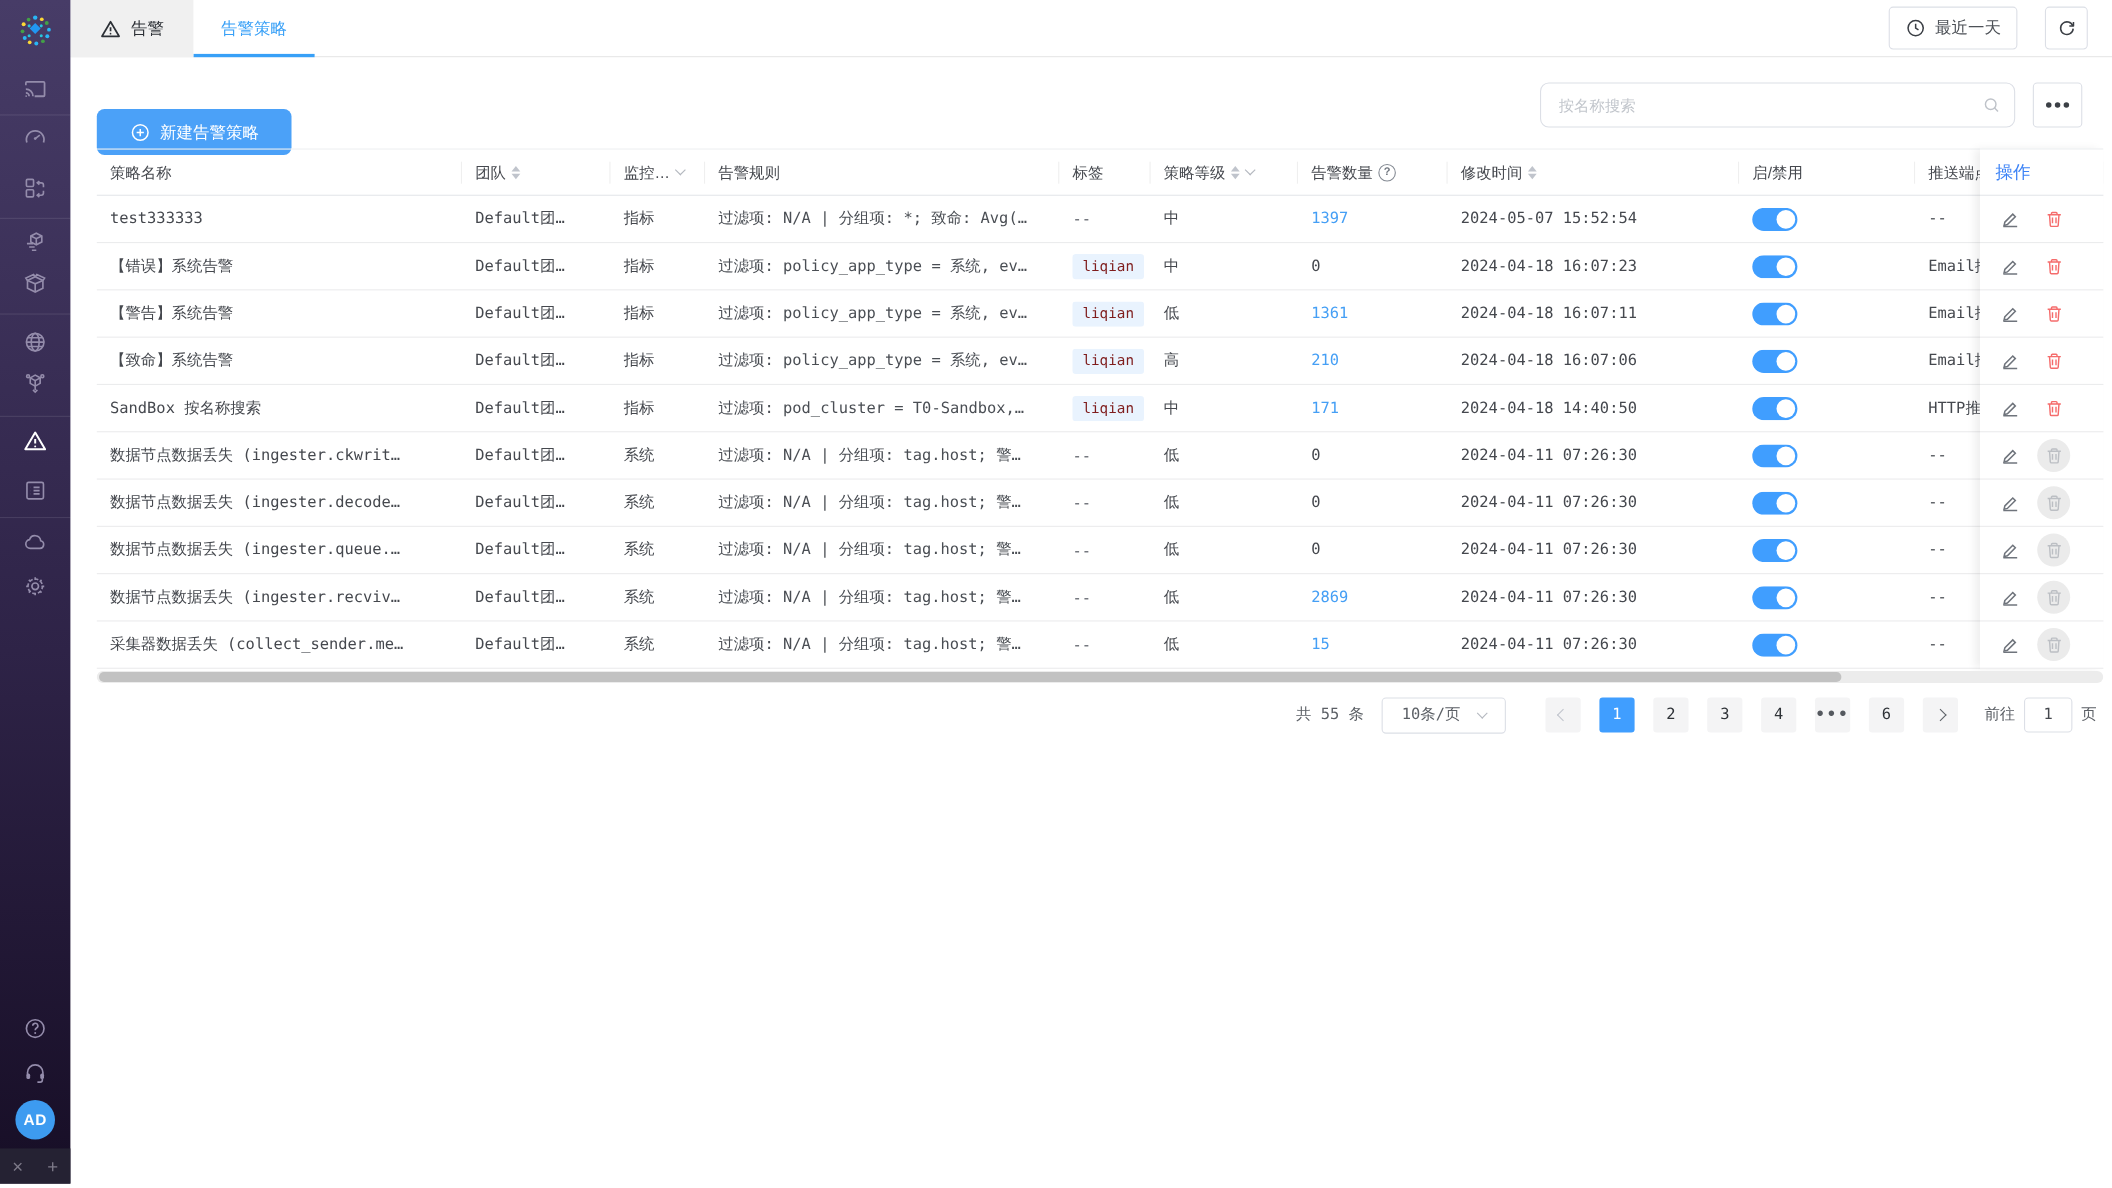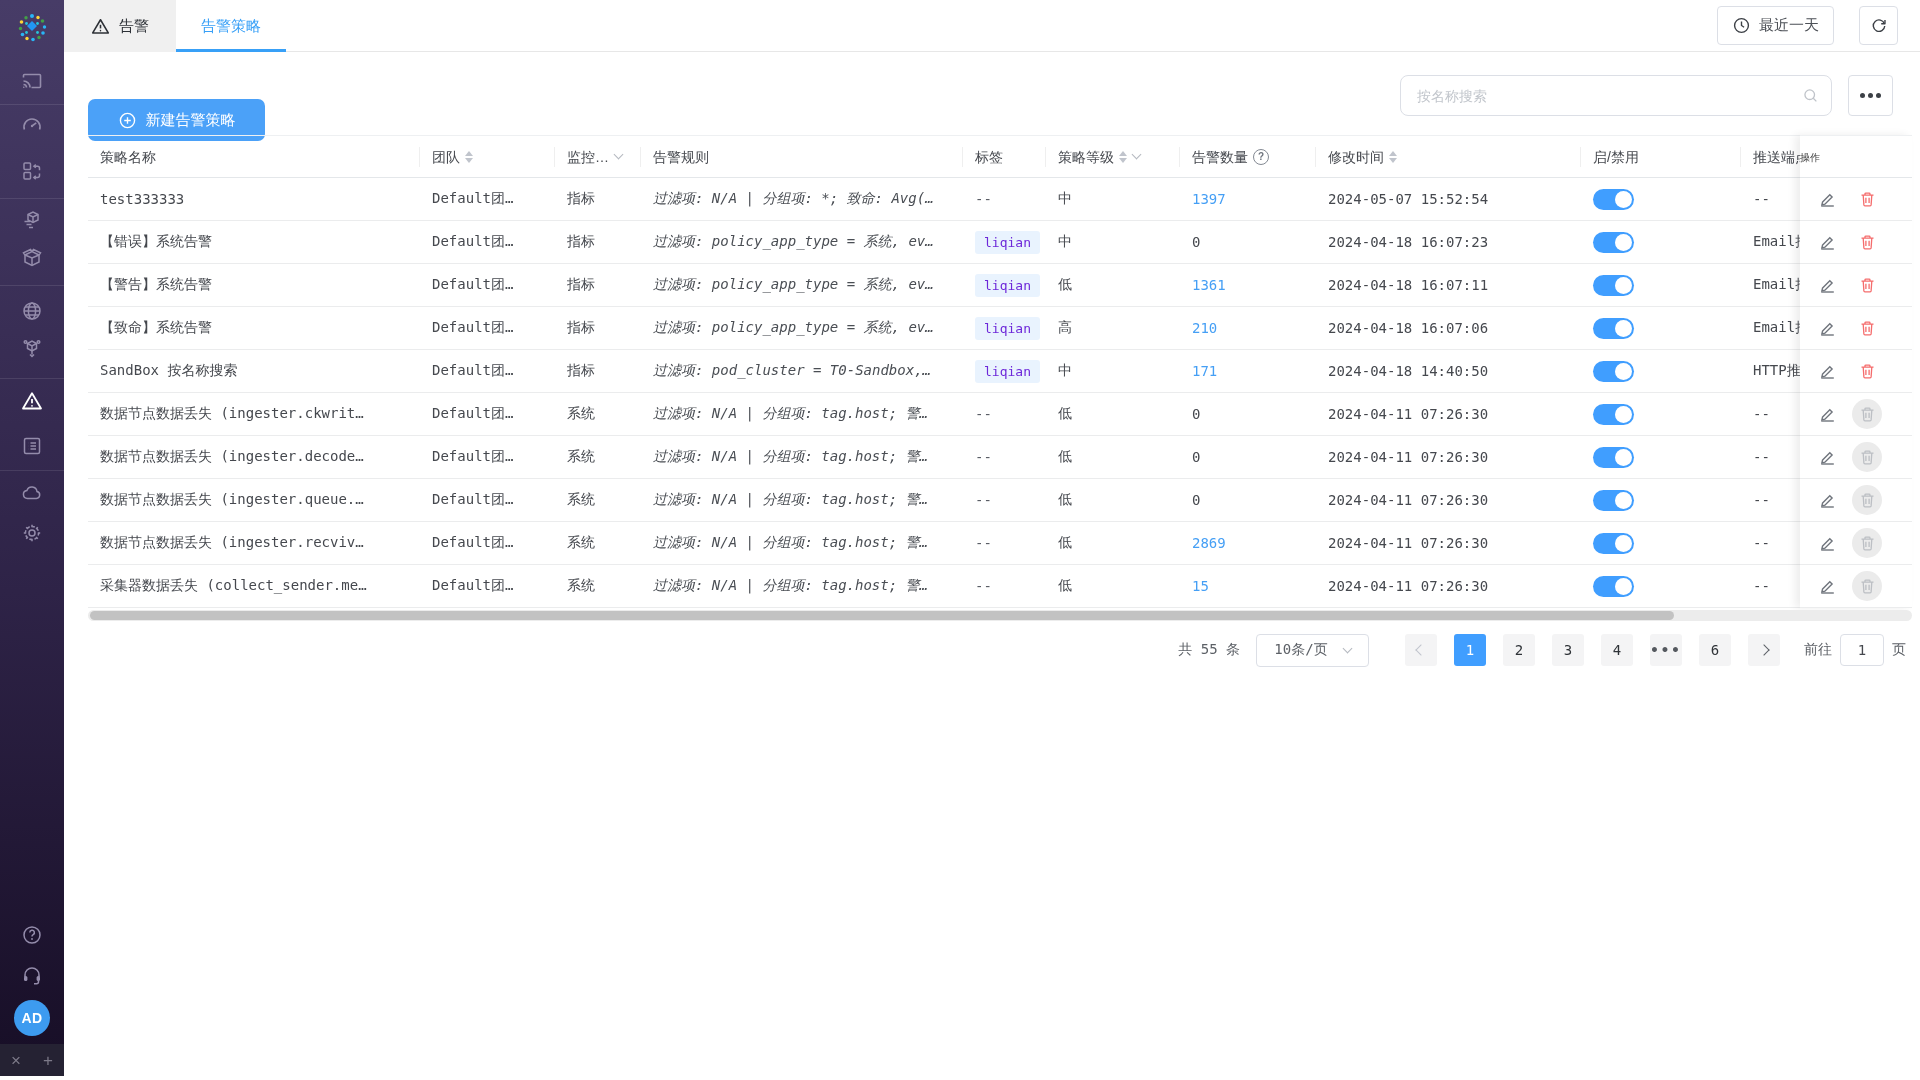--- a/index.html
+++ b/index.html
@@ -60,43 +60,43 @@
   .table { position:absolute; left:88px; top:135px; width:1824px; }
   .tr { display:flex; height:43px; border-bottom:1px solid #ebeced; align-items:center; }
   .thead { border-top:1px solid #eef0f2; border-bottom:1px solid #e4e7ea; color:#7e8694; font-size:14px; }
   .thead .td { border-right:1px solid #efefef; height:20px; line-height:20px; display:flex; align-items:center; }
   .thead .td:last-child,.thead .c-name { border-right:1px solid #efefef; }
   .td { padding-left:12px; font-size:14px; color:#45484e; white-space:nowrap; overflow:hidden; }
   .c-name{width:332px;} .c-team{width:135px;} .c-type{width:86px;} .c-rule{width:322px;}
   .c-tag{width:83px;} .c-level{width:134px;} .c-count{width:136px;} .c-time{width:265px;}
   .c-toggle{width:160px;} .c-endpoint{flex:1;}
   .cell-mono { font-family:"DejaVu Sans Mono",monospace; }
-  .rule { color:#4a4e54;font-style:italic; }
+  .rule { color:#4a4e54; }
   .link { color:#459ff5; text-decoration:none; cursor:pointer; }
   .pill { display:inline-block; height:23px; line-height:23px; padding:0 9px; background:#e9f3fe;
-    border-radius:3px; color:#6d28d9; font-size:13px; font-family:"DejaVu Sans Mono",monospace; }
+    border-radius:3px; color:#7f1d1d; font-size:13px; font-family:"DejaVu Sans Mono",monospace; }
   .dash { color:#5a5e66; font-family:"DejaVu Sans Mono",monospace; }
   .switch { display:inline-block; width:41px; height:21px; border-radius:11px; background:#409eff;
     position:relative; cursor:pointer; vertical-align:middle; }
   .switch::after { content:""; position:absolute; right:2px; top:2px; width:17px; height:17px;
     border-radius:50%; background:#fff; }
 
   .sort { display:inline-flex; flex-direction:column; margin-left:5px; }
   .sort i { width:0; height:0; border-left:4px solid transparent; border-right:4px solid transparent; }
   .sort .up { border-bottom:5px solid #c0c4cc; margin-bottom:2px; }
   .sort .down { border-top:5px solid #c0c4cc; }
   .chev { display:inline-block; width:7px; height:7px; border-right:1.5px solid #b4b8bf;
     border-bottom:1.5px solid #b4b8bf; transform:rotate(45deg); margin-left:6px; margin-bottom:4px; }
   .qmark { display:inline-block; width:16px; height:16px; line-height:14px; text-align:center;
     border:1.5px solid #848a93; border-radius:50%; font-size:10px; color:#6e747d; margin-left:5px; font-weight:bold; }
 
   
   .opscol { position:absolute; right:0; top:0; width:112px; background:#fff;
     box-shadow:-5px 0 8px rgba(0,0,0,0.07); }
-  .opscol .ops-h { height:43px; line-height:43px; color:#404040; font-size:10px;
+  .opscol .ops-h { height:43px; line-height:43px; padding-left:14px; color:#3b82f6; font-size:16px;
     border-top:1px solid #eef0f2; border-bottom:1px solid #e4e7ea; }
   .ops-cell { height:43px; display:flex; align-items:center; gap:10px; padding-left:12px;
     border-bottom:1px solid #ebeced; }
   .iconbtn { width:30px; height:30px; display:flex; align-items:center; justify-content:center;
     cursor:pointer; border-radius:50%; }
   .iconbtn svg { width:17px; height:17px; }
   .edit { color:#6f747c; }
   .del { color:#f56c6c; }
   .del.disabled { background:#ebebeb; color:#bcbfc4; cursor:default; }
 

